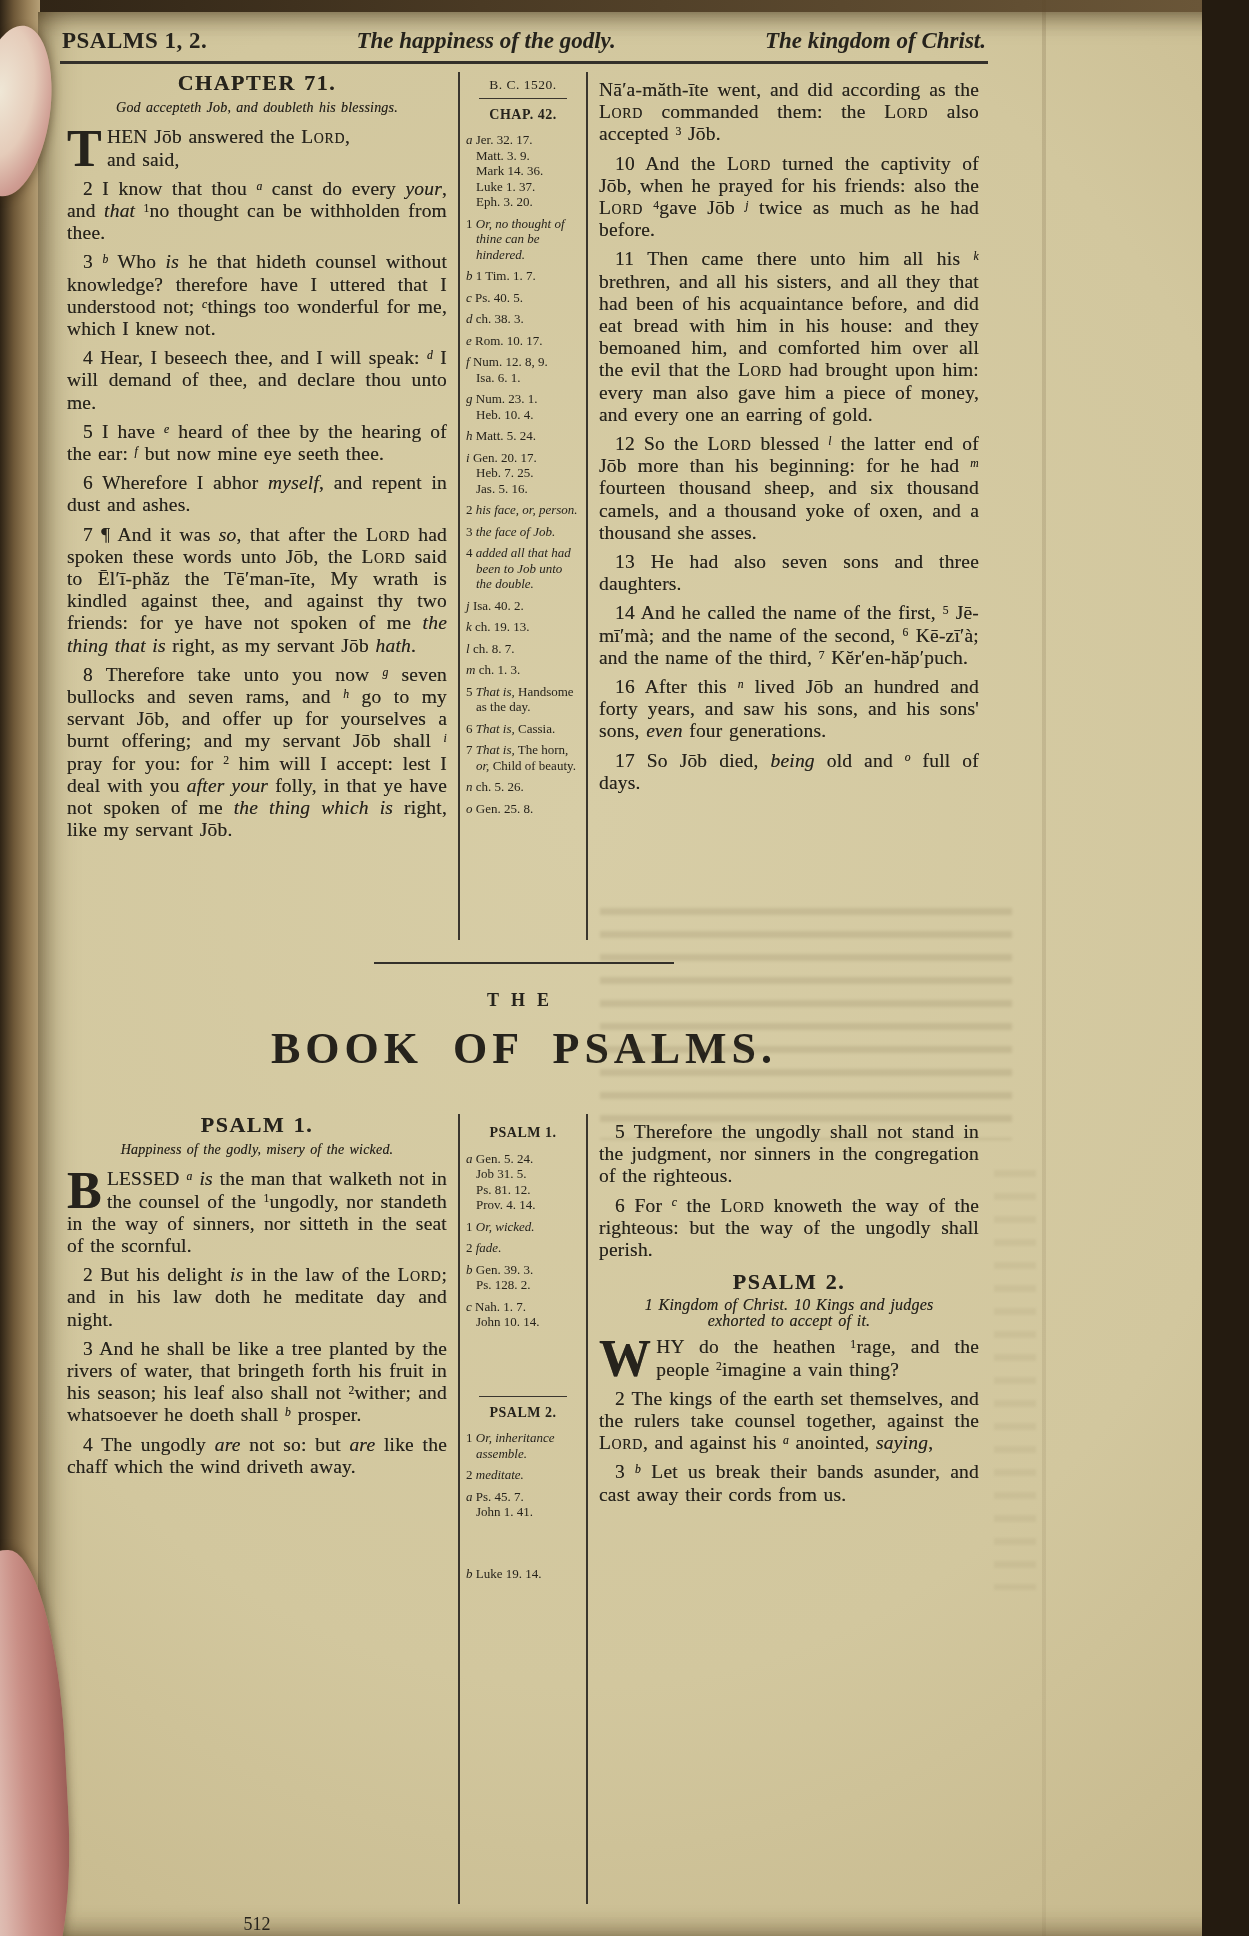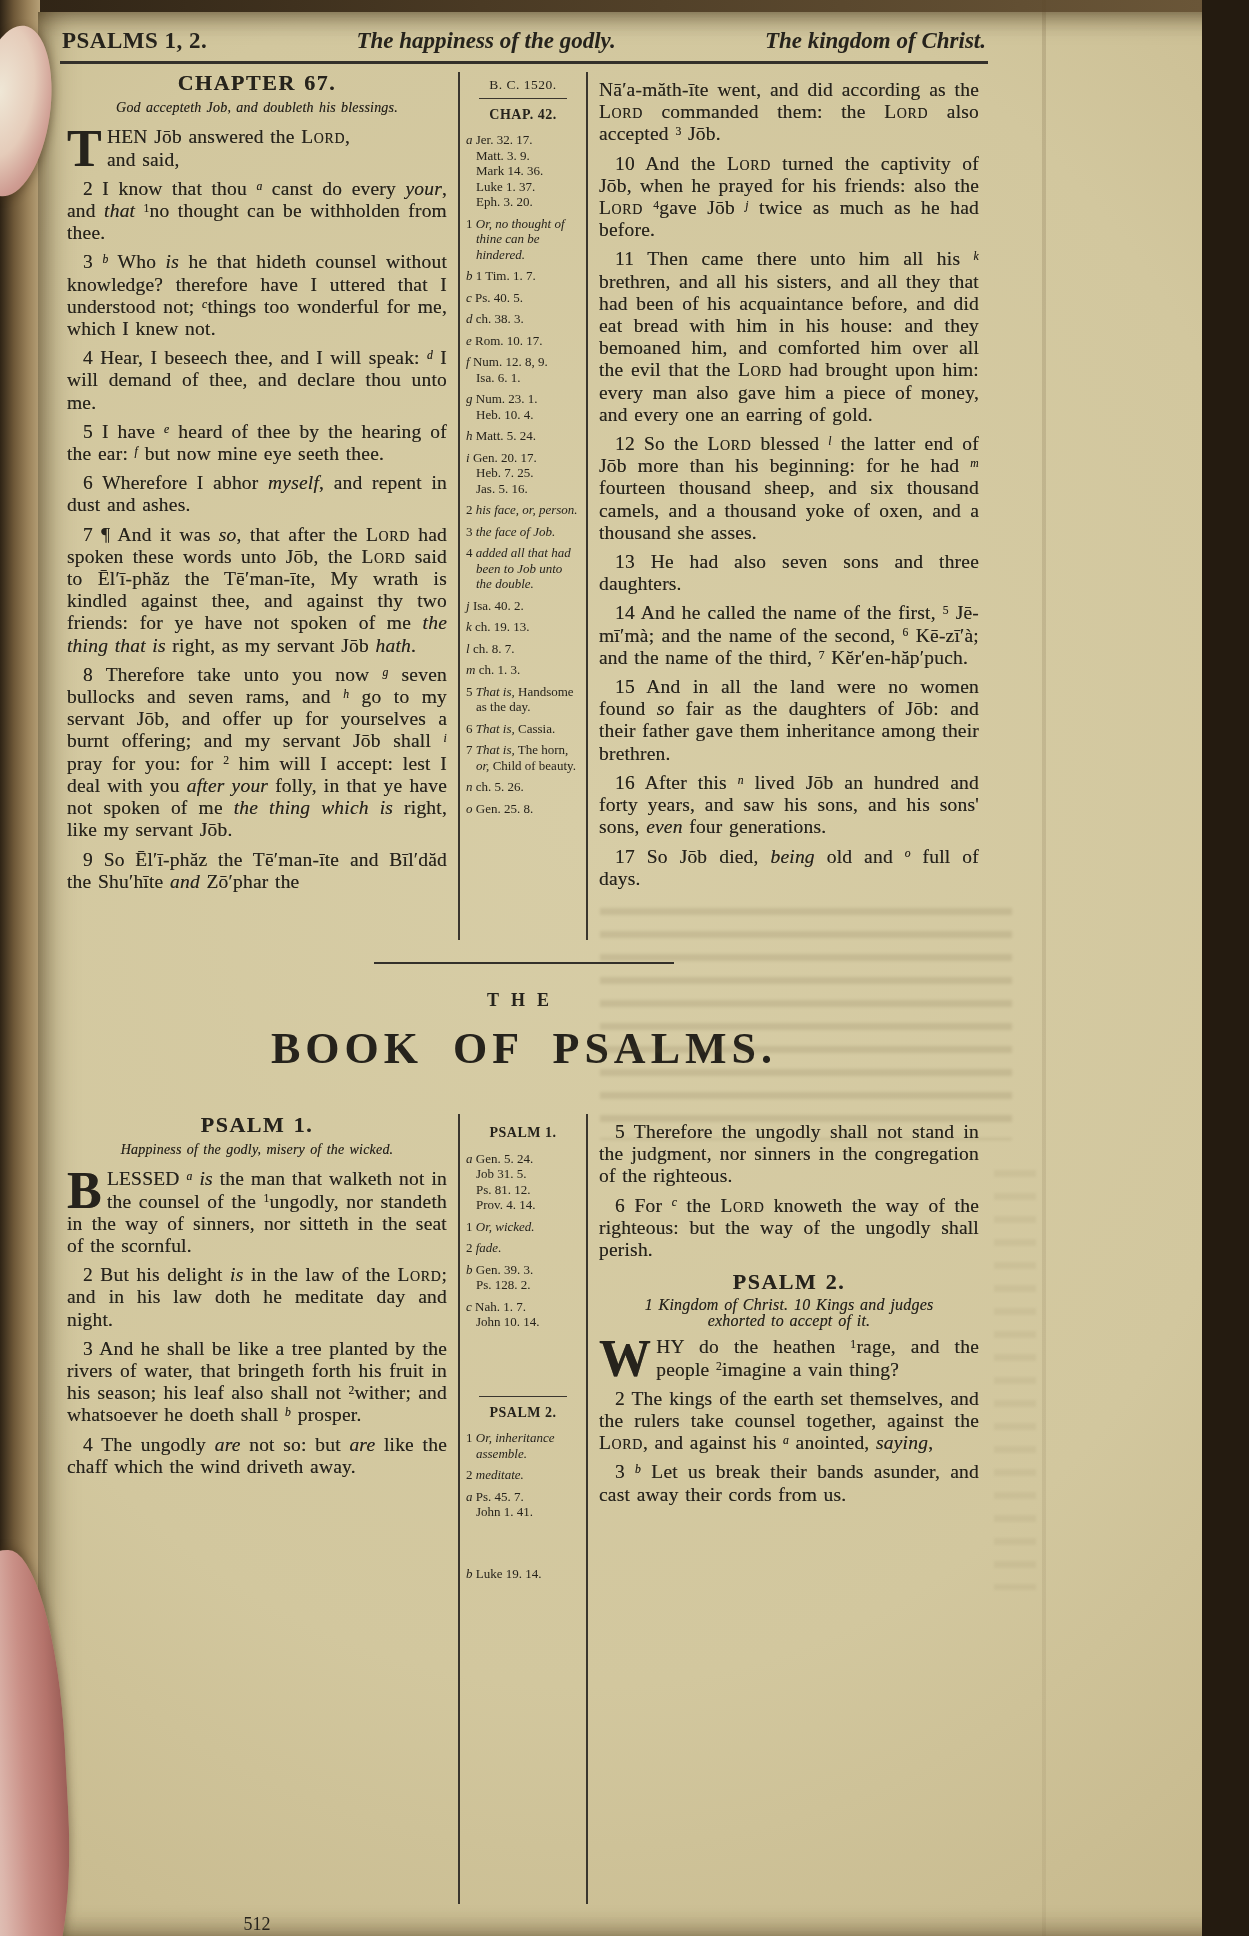--- a/index.html
+++ b/index.html
@@ -93,32 +93,31 @@
 
       <div class="running-head">
         <span class="rh-left">PSALMS 1, 2.</span>
         <span class="rh-center">The happiness of the godly.</span>
         <span class="rh-right">The kingdom of Christ.</span>
       </div>
       <hr class="head-rule">
 
       <section class="cols job">
         <div class="c-left">
-          <h2 class="chap-head">CHAPTER 67.</h2>
+          <h2 class="chap-head">CHAPTER 71.</h2>
           <p class="chap-sub">God accepteth Job, and doubleth his blessings.</p>
           <div>
               <p class="v nf"><span class="dc">T</span>HEN Jōb answered the <span class="sc">Lord</span>,<br>and said,</p>
               <p class="v"><span class="vn">2</span> I know that thou <sup>a</sup> canst do every <em>your</em>, and <em>that</em> <sup class="sn">1</sup>no thought can be withholden from thee.</p>
               <p class="v"><span class="vn">3</span> <sup>b</sup> Who <em>is</em> he that hideth counsel without knowledge? therefore have I uttered that I understood not; <sup>c</sup>things too wonderful for me, which I knew not.</p>
               <p class="v"><span class="vn">4</span> Hear, I beseech thee, and I will speak: <sup>d</sup> I will demand of thee, and declare thou unto me.</p>
               <p class="v"><span class="vn">5</span> I have <sup>e</sup> heard of thee by the hearing of the ear: <sup>f</sup> but now mine eye seeth thee.</p>
               <p class="v"><span class="vn">6</span> Wherefore I abhor <em>myself</em>, and repent in dust and ashes.</p>
               <p class="v"><span class="vn">7</span> ¶ And it was <em>so</em>, that after the <span class="sc">Lord</span> had spoken these words unto Jōb, the <span class="sc">Lord</span> said to Ēl′ī-phăz the Tē′man-īte, My wrath is kindled against thee, and against thy two friends: for ye have not spoken of me <em>the thing that is</em> right, as my servant Jōb <em>hath</em>.</p>
               <p class="v"><span class="vn">8</span> Therefore take unto you now <sup>g</sup> seven bullocks and seven rams, and <sup>h</sup> go to my servant Jōb, and offer up for yourselves a burnt offering; and my servant Jōb shall <sup>i</sup> pray for you: for <sup class="sn">2</sup> him will I accept: lest I deal with you <em>after your</em> folly, in that ye have not spoken of me <em>the thing which is</em> right, like my servant Jōb.</p>
-              <p class="v"><span class="vn">9</span> So Ēl′ī-phăz the Tē′man-īte and Bīl′dăd the Shu′hīte <em>and</em> Zō′phar the</p>
             </div>
         </div>
         <div class="c-mid">
           <div>
               <div class="r-bc">B. C. 1520.</div>
               <div class="rrule"></div>
               <div class="r-chap">CHAP. 42.</div>
               <div class="r-ref"><em>a</em> Jer. 32. 17.<br>Matt. 3. 9.<br>Mark 14. 36.<br>Luke 1. 37.<br>Eph. 3. 20.</div>
               <div class="r-note">1 <em>Or, no thought of thine can be hindered.</em></div>
               <div class="r-ref"><em>b</em> 1 Tim. 1. 7.</div>
@@ -144,21 +143,20 @@
             </div>
         </div>
         <div class="c-right">
           <div>
               <p class="v nf">Nā′a-măth-īte went, and did according as the <span class="sc">Lord</span> commanded them: the <span class="sc">Lord</span> also accepted <sup class="sn">3</sup> Jōb.</p>
               <p class="v"><span class="vn">10</span> And the <span class="sc">Lord</span> turned the captivity of Jōb, when he prayed for his friends: also the <span class="sc">Lord</span> <sup class="sn">4</sup>gave Jōb <sup>j</sup> twice as much as he had before.</p>
               <p class="v"><span class="vn">11</span> Then came there unto him all his <sup>k</sup> brethren, and all his sisters, and all they that had been of his acquaintance before, and did eat bread with him in his house: and they bemoaned him, and comforted him over all the evil that the <span class="sc">Lord</span> had brought upon him: every man also gave him a piece of money, and every one an earring of gold.</p>
               <p class="v"><span class="vn">12</span> So the <span class="sc">Lord</span> blessed <sup>l</sup> the latter end of Jōb more than his beginning: for he had <sup>m</sup> fourteen thousand sheep, and six thousand camels, and a thousand yoke of oxen, and a thousand she asses.</p>
               <p class="v"><span class="vn">13</span> He had also seven sons and three daughters.</p>
               <p class="v"><span class="vn">14</span> And he called the name of the first, <sup class="sn">5</sup> Jē-mī′mà; and the name of the second, <sup class="sn">6</sup> Kē-zī′à; and the name of the third, <sup class="sn">7</sup> Kĕr′en-hăp′puch.</p>
-              <p class="v"><span class="vn">15</span> And in all the land were no women found <em>so</em> fair as the daughters of Jōb: and their father gave them inheritance among their brethren.</p>
               <p class="v"><span class="vn">16</span> After this <sup>n</sup> lived Jōb an hundred and forty years, and saw his sons, and his sons' sons, <em>even</em> four generations.</p>
               <p class="v"><span class="vn">17</span> So Jōb died, <em>being</em> old and <sup>o</sup> full of days.</p>
             </div>
         </div>
       </section>
 
       <div class="title-block">
         <hr class="title-rule">
         <div class="kicker">THE</div>
         <div class="book-title">BOOK OF PSALMS.</div>

